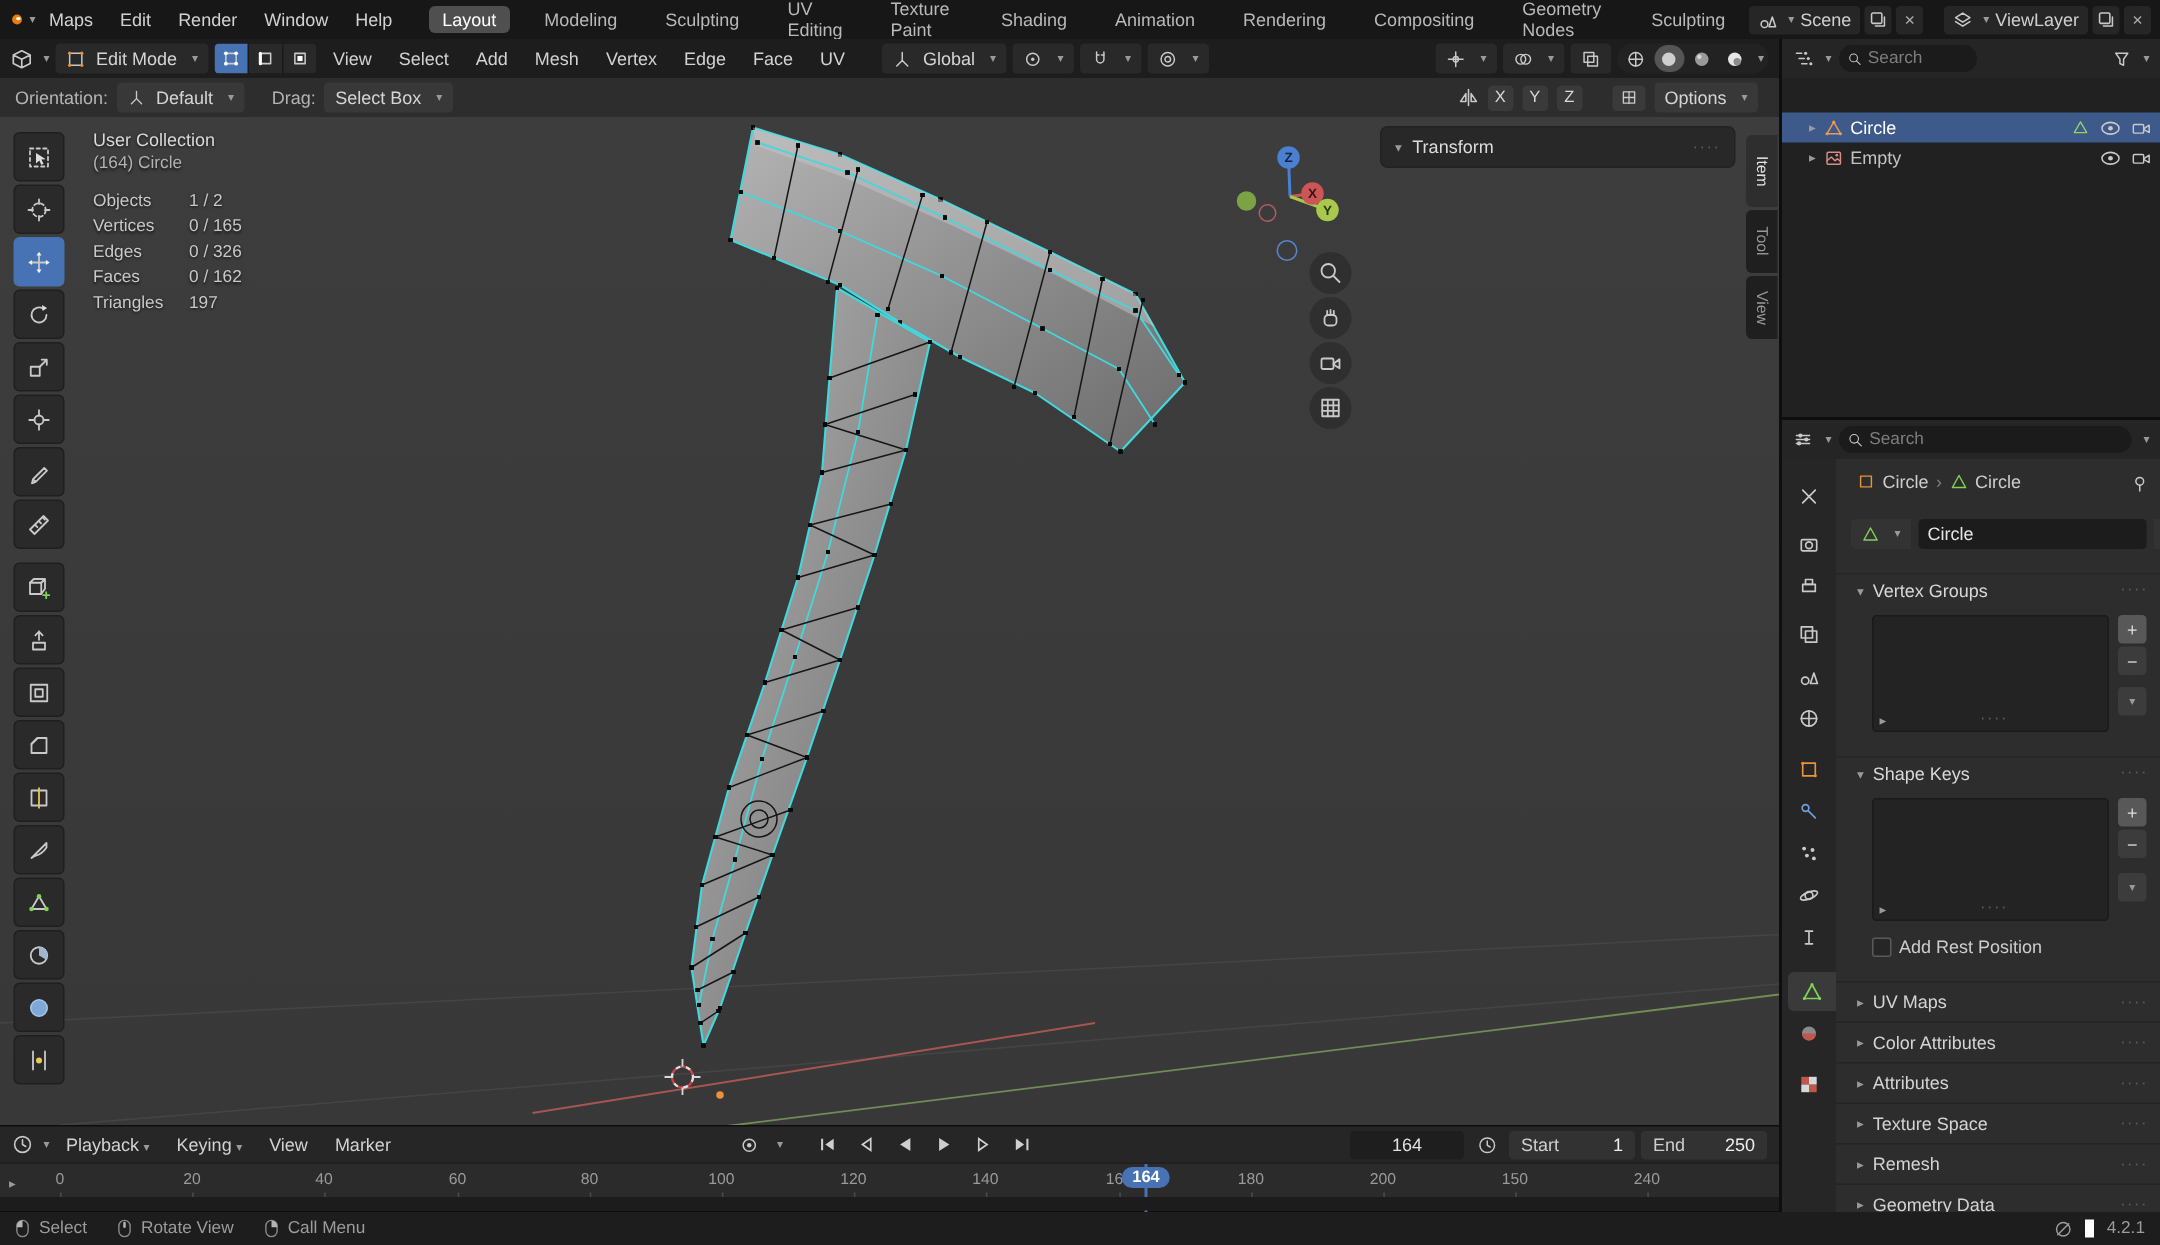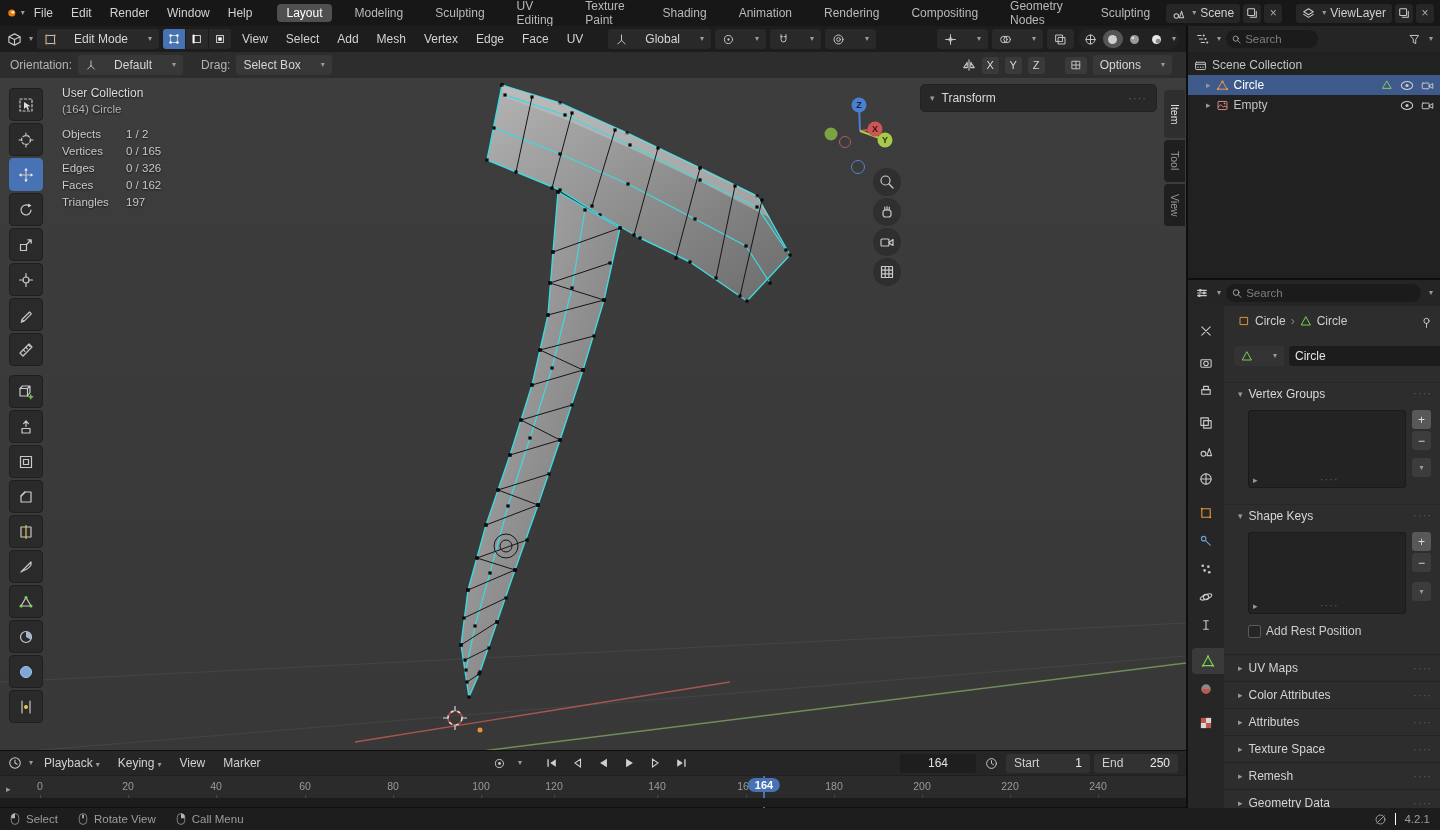--- a/index.html
+++ b/index.html
@@ -19,21 +19,21 @@
   .menu-item{padding:0 9px;height:26px;display:flex;align-items:center;color:#d2d2d2;cursor:default}
   .ws{padding:2px 9px;margin:0 7px;border-radius:4px;color:#b9b9b9}
   .ws.active{background:#4f4f4f;color:#fff}
   .tb-field{display:flex;align-items:center;gap:4px;background:#262626;border-radius:3px;height:19px;padding:0 6px;color:#cfcfcf}
   .tb-btn{display:flex;align-items:center;justify-content:center;width:18px;height:19px;background:#262626;border-radius:3px;color:#aaa}
 
   
   .vp-header{position:absolute;left:0;top:26px;width:1186px;height:26px;background:#1d1d1d;display:flex;align-items:center;padding:0 7px;gap:4px}
   .tool-header{position:absolute;left:0;top:52px;width:1186px;height:26px;background:#2d2d2d;display:flex;align-items:center;padding:0 10px;gap:6px}
   .hmenu{padding:0 7px;color:#d2d2d2}
-  .field{display:flex;align-items:center;gap:17px;background:#292929;border-radius:3px;height:20px;padding:0 7px;color:#d5d5d5}
+  .field{display:flex;align-items:center;gap:7px;background:#292929;border-radius:3px;height:20px;padding:0 7px;color:#d5d5d5}
   .seggroup{display:flex;background:#1a1a1a;border-radius:3px;overflow:hidden;gap:1px}
   .seg{width:22px;height:20px;display:flex;align-items:center;justify-content:center;background:#292929}
   .seg.active{background:#4772b3}
   .lbl{color:#b4b4b4}
   .axbtn{width:17px;height:17px;border-radius:3px;background:#3a3a3a;display:flex;align-items:center;justify-content:center;color:#d8d8d8;font-size:11px}
   .shadepill{display:flex;align-items:center;background:#222;border-radius:10px;padding:1px 3px;gap:2px}
   .shadeslot{width:20px;height:18px;border-radius:9px;display:flex;align-items:center;justify-content:center}
   .shadeslot.active{background:#555}
 
   
@@ -96,34 +96,34 @@
   .playpill{position:absolute;top:2px;transform:translateX(-50%);background:#4772b3;color:#fff;font-size:11px;font-weight:bold;border-radius:8px;padding:1px 7px}
   .pbtn{width:22px;height:20px;display:flex;align-items:center;justify-content:center}
   .frfield{width:76px;height:19px;background:#1e1e1e;border-radius:3px;display:flex;align-items:center;justify-content:center;color:#e0e0e0}
   .sefield{width:84px;height:19px;background:#323232;border-radius:3px;display:flex;align-items:center;padding:0 8px;color:#cfcfcf}
   .sefield .val{margin-left:auto;color:#ececec}
 
   
   .statusbar{position:absolute;left:0;top:808px;width:1440px;height:22px;background:#1d1d1d;display:flex;align-items:center;gap:20px;padding:0 10px}
   .sb-item{display:flex;align-items:center;gap:6px;color:#9c9c9c;font-size:11.5px}
   .sb-right{margin-left:auto;display:flex;align-items:center;gap:8px;color:#9c9c9c;font-size:11.5px}
-  .ver{border-left:1px solid #ffffff;padding-left:8px}
+  .ver{border-left:6px solid #ffffff;padding-left:8px}
 </style>
 </head>
 <body>
 
 <div id="app">
 
   <div class="topbar">
     <svg class="ic" width="18" height="16" viewBox="0 0 18 16">
       <circle cx="9" cy="8" r="5.5" fill="#e87d0d" stroke="none"></circle>
         <ellipse cx="10.5" cy="7" rx="2.6" ry="1.8" fill="#fff" stroke="none"></ellipse>
     </svg>
     <span class="dd">▾</span>
-    <div class="menu-item">File</div>
+    <div class="menu-item">Maps</div>
     <div class="menu-item">Edit</div>
     <div class="menu-item">Render</div>
     <div class="menu-item">Window</div>
     <div class="menu-item">Help</div>
     <div style="width:14px"></div>
     <div class="ws active">Layout</div>
     <div class="ws">Modeling</div>
     <div class="ws">Sculpting</div>
     <div class="ws">UV Editing</div>
     <div class="ws">Texture Paint</div>
@@ -592,30 +592,20 @@
             <path d="M10 10 L14 14"></path>
           </svg>
         <input placeholder="Search" style="">
       </div>
       <div style="flex:1"></div>
       <svg class="ic" width="13" height="13" viewBox="0 0 16 16">
           <path d="M3 3 H13 L9.5 8 V13 L6.5 11.5 V8 Z"></path>
         </svg>
       <span class="dd">▾</span>
     </div>
-    <div class="ol-row" style="top:29px">
-      <svg class="ic" width="13" height="13" viewBox="0 0 16 16">
-          <rect x="2" y="4" width="12" height="9" rx="1"></rect>
-          <path d="M2 6.5 H14"></path>
-          <circle cx="5" cy="10" r="0.9" fill="#c9c9c9" stroke="none"></circle>
-          <circle cx="8" cy="10" r="0.9" fill="#c9c9c9" stroke="none"></circle>
-          <circle cx="11" cy="10" r="0.9" fill="#c9c9c9" stroke="none"></circle>
-        </svg>
-      <span>Scene Collection</span>
-    </div>
     <div class="ol-row sel" style="top:49px;padding-left:18px">
       <span class="exp">▸</span>
       <svg class="ic" width="13" height="13" viewBox="0 0 16 16" style="stroke:#ef9750">
           <path d="M8 3 L13.5 12.5 H2.5 Z"></path>
           <circle cx="8" cy="3" r="1.3" fill="#ef9750" stroke="none"></circle>
           <circle cx="13.5" cy="12.5" r="1.3" fill="#ef9750" stroke="none"></circle>
           <circle cx="2.5" cy="12.5" r="1.3" fill="#ef9750" stroke="none"></circle>
         </svg>
       <span>Circle</span>
       <div class="ol-right">
@@ -951,26 +941,26 @@
       </div>
     </div>
     <div class="tl-lower">
       <span class="exp abs" style="left:6px;top:8px">▸</span>
       <span class="tick" style="left:40px">0</span>
       <span class="tick" style="left:128px">20</span>
       <span class="tick" style="left:216px">40</span>
       <span class="tick" style="left:305px">60</span>
       <span class="tick" style="left:393px">80</span>
       <span class="tick" style="left:481px">100</span>
-      <span class="tick" style="left:554px">120</span>
+      <span class="tick" style="left:569px">120</span>
       <span class="tick" style="left:657px">140</span>
       <span class="tick" style="left:746px">160</span>
       <span class="tick" style="left:834px">180</span>
       <span class="tick" style="left:922px">200</span>
-      <span class="tick" style="left:1010px">220</span>
+      <span class="tick" style="left:1010px">150</span>
       <span class="tick" style="left:1098px">240</span>
       <div class="playline" style="left:763px"></div>
       <div class="playpill" style="left:764px">164</div>
       <div class="tl-strip"></div>
     </div>
   </div>
 
   <div class="statusbar">
     <div class="sb-item">
       <svg width="10" height="14" viewBox="0 0 12 16">

